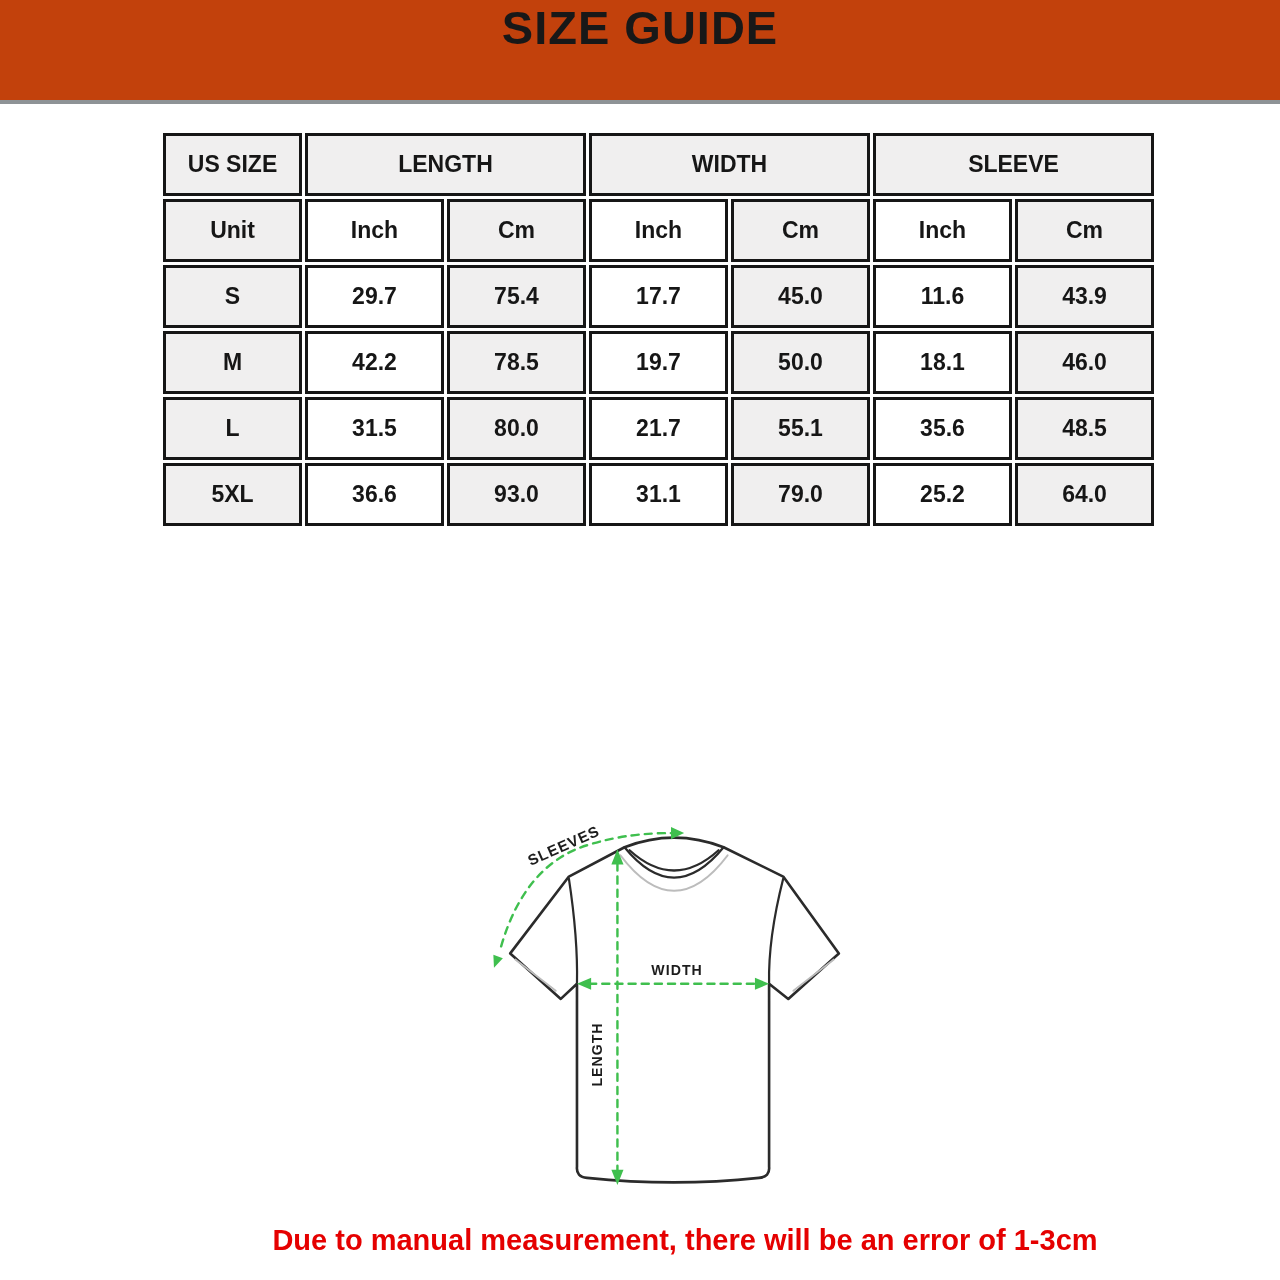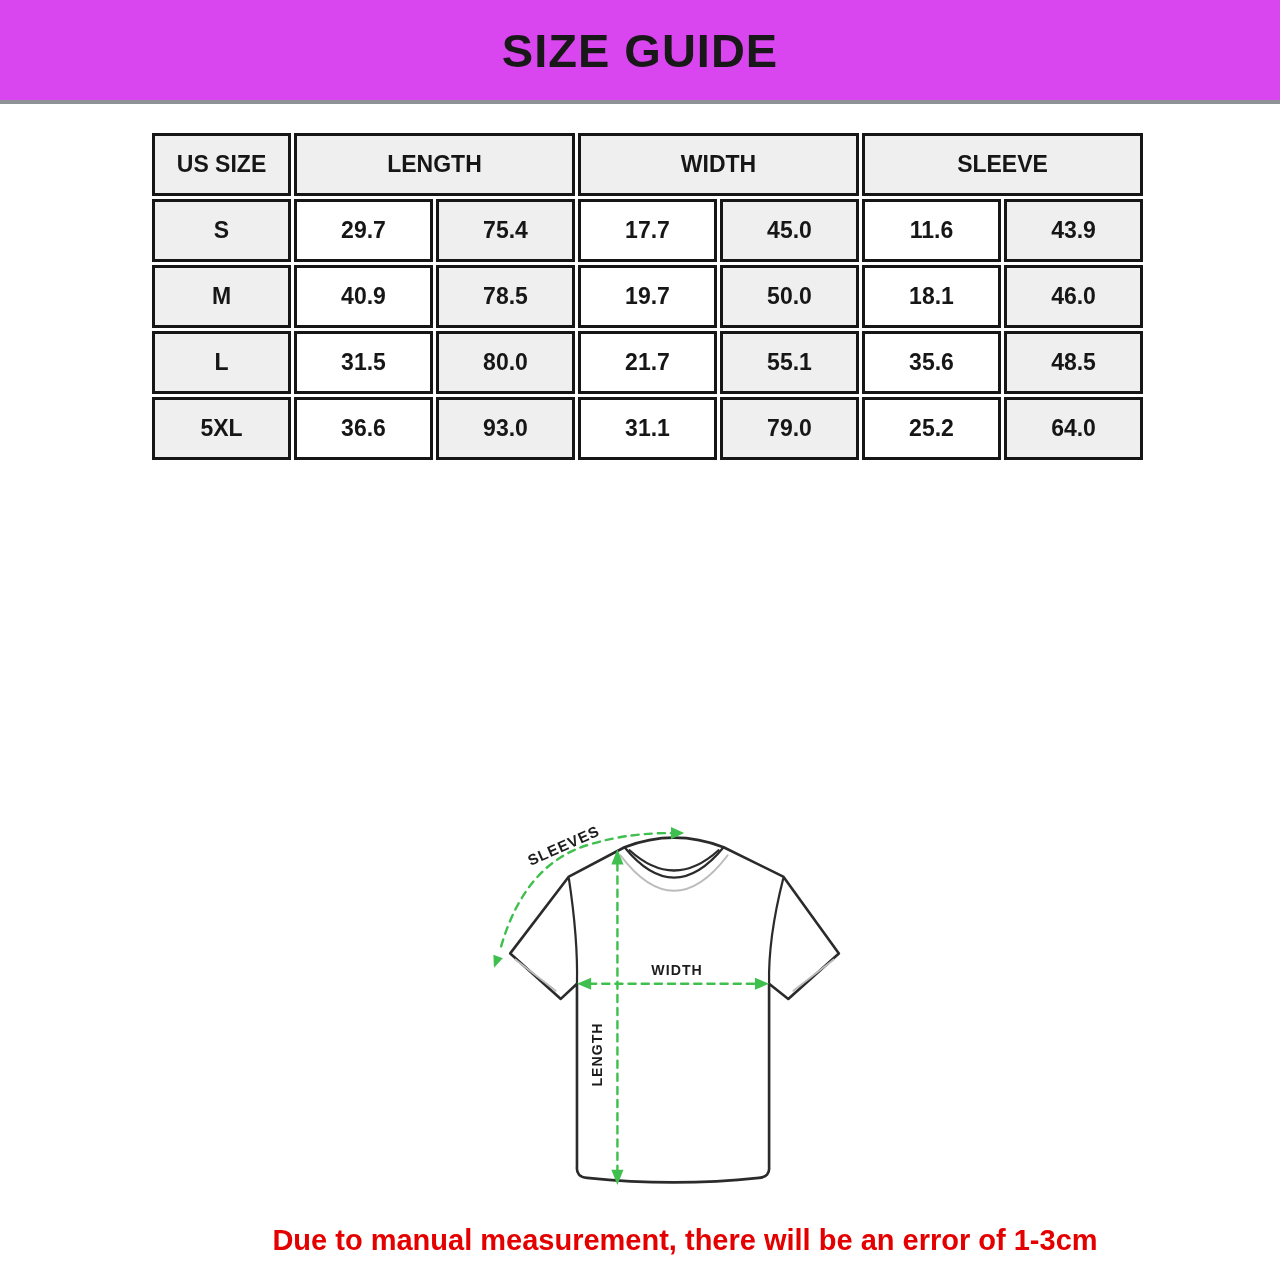--- a/index.html
+++ b/index.html
@@ -3,29 +3,29 @@
 <meta charset="utf-8">
 <style>
   html,body{margin:0;padding:0;background:#ffffff;}
   .page{
     position:relative;width:1280px;height:1280px;background:#ffffff;overflow:hidden;
     font-family:"Liberation Sans",sans-serif;color:#141414;
   }
   
   .banner{
     position:absolute;top:0;left:0;width:1280px;height:100px;
-    background:#d946ef;border-bottom:4px solid #8e9396;
-    display:flex;align-items:center;justify-content:center;
+    background:#c2410c;border-bottom:4px solid #8e9396;
+    display:flex;justify-content:center;
   }
   .banner .title{
     margin:0;font-size:47px;font-weight:bold;letter-spacing:1px;color:#181818;
   }
   
   .size-table{
-    position:absolute;top:130px;left:149px;width:974px;
+    position:absolute;top:130px;left:160px;width:974px;
     border-collapse:separate;border-spacing:3px;table-layout:fixed;
   }
   .size-table td{
     border:3px solid #161616;height:55px;
     text-align:center;vertical-align:middle;
     font-weight:bold;font-size:23px;color:#161616;
     overflow:hidden;white-space:nowrap;
   }
   .cell-gray{background:#f0efef;}
   .cell-white{background:#ffffff;}
@@ -64,31 +64,40 @@
       <col style="width:139px">
     </colgroup>
     <tbody>
       <tr>
         <td class="cell-gray">US SIZE</td>
         <td class="cell-gray" colspan="2">LENGTH</td>
         <td class="cell-gray" colspan="2">WIDTH</td>
         <td class="cell-gray" colspan="2">SLEEVE</td>
       </tr>
       <tr>
+        <td class="cell-gray">Unit</td>
+        <td class="cell-white">Inch</td>
+        <td class="cell-gray">Cm</td>
+        <td class="cell-white">Inch</td>
+        <td class="cell-gray">Cm</td>
+        <td class="cell-white">Inch</td>
+        <td class="cell-gray">Cm</td>
+      </tr>
+      <tr>
         <td class="cell-gray">S</td>
         <td class="cell-white">29.7</td>
         <td class="cell-gray">75.4</td>
         <td class="cell-white">17.7</td>
         <td class="cell-gray">45.0</td>
         <td class="cell-white">11.6</td>
         <td class="cell-gray">43.9</td>
       </tr>
       <tr>
         <td class="cell-gray">M</td>
-        <td class="cell-white">40.9</td>
+        <td class="cell-white">42.2</td>
         <td class="cell-gray">78.5</td>
         <td class="cell-white">19.7</td>
         <td class="cell-gray">50.0</td>
         <td class="cell-white">18.1</td>
         <td class="cell-gray">46.0</td>
       </tr>
       <tr>
         <td class="cell-gray">L</td>
         <td class="cell-white">31.5</td>
         <td class="cell-gray">80.0</td>

